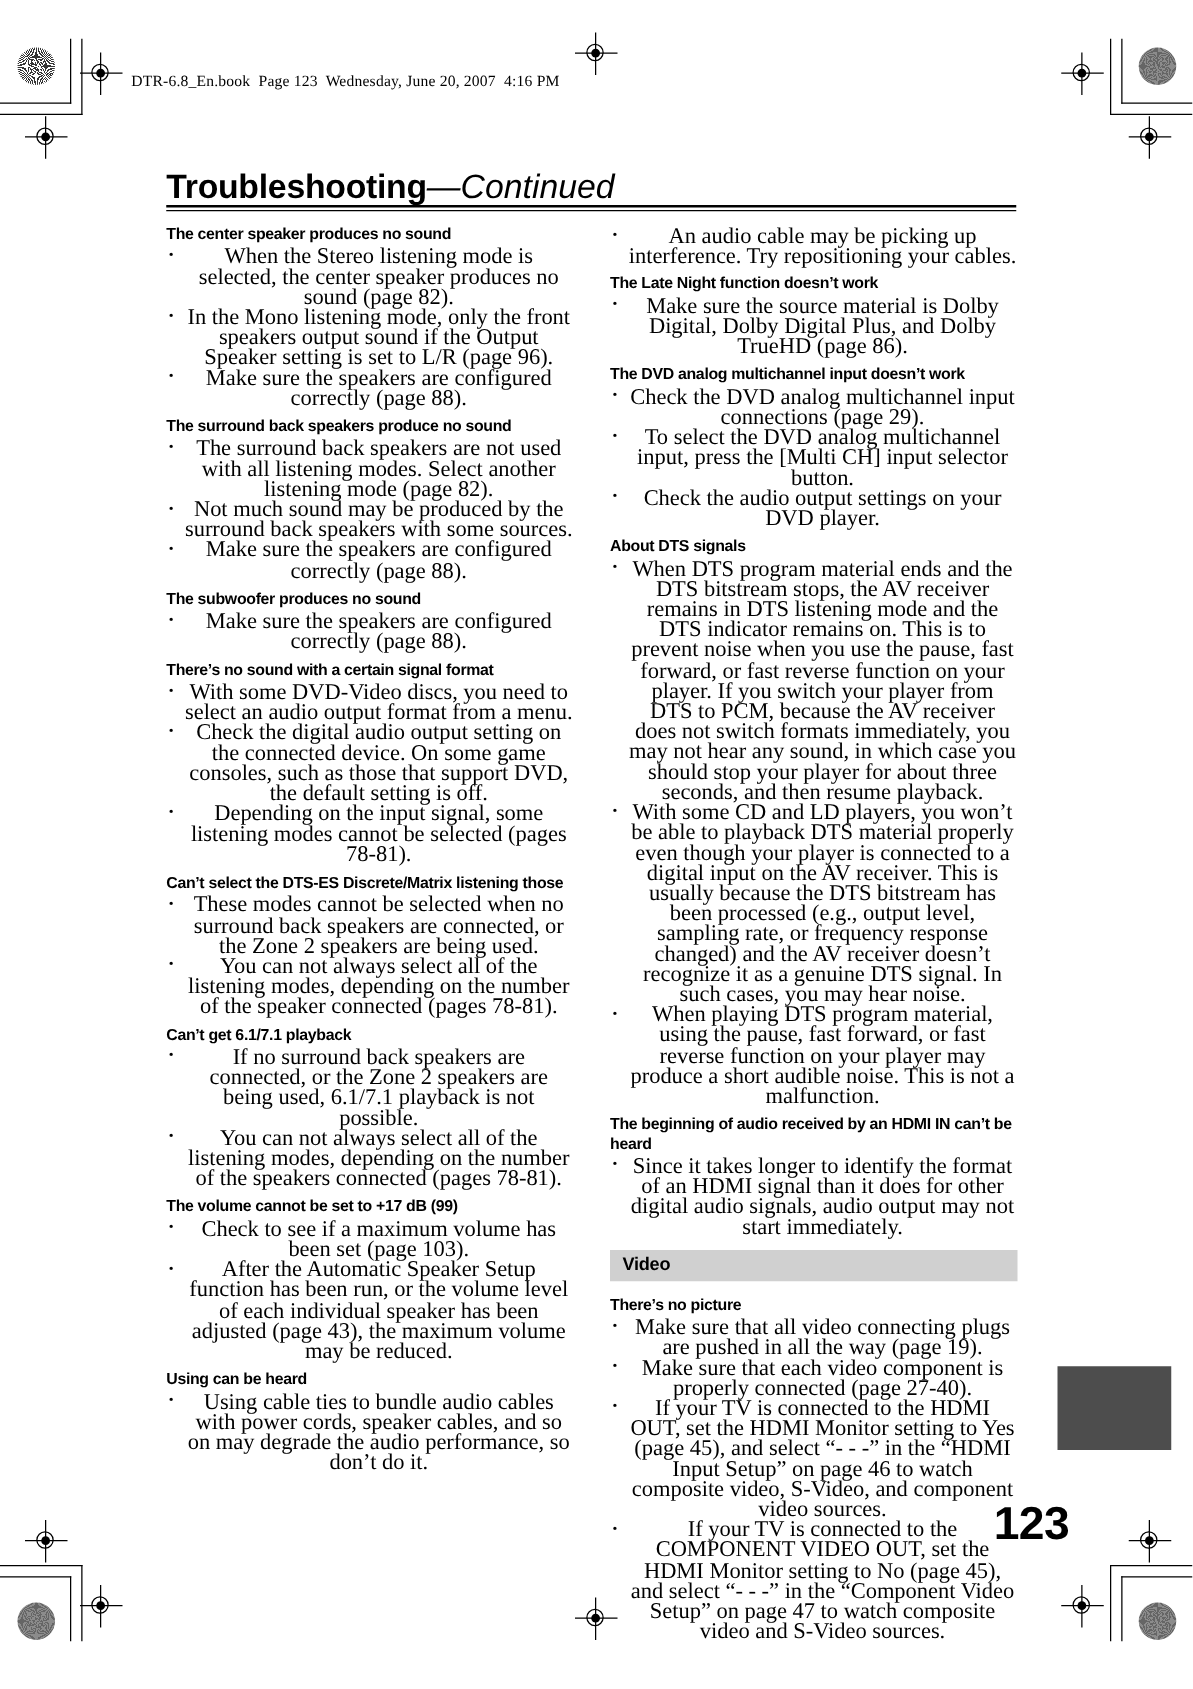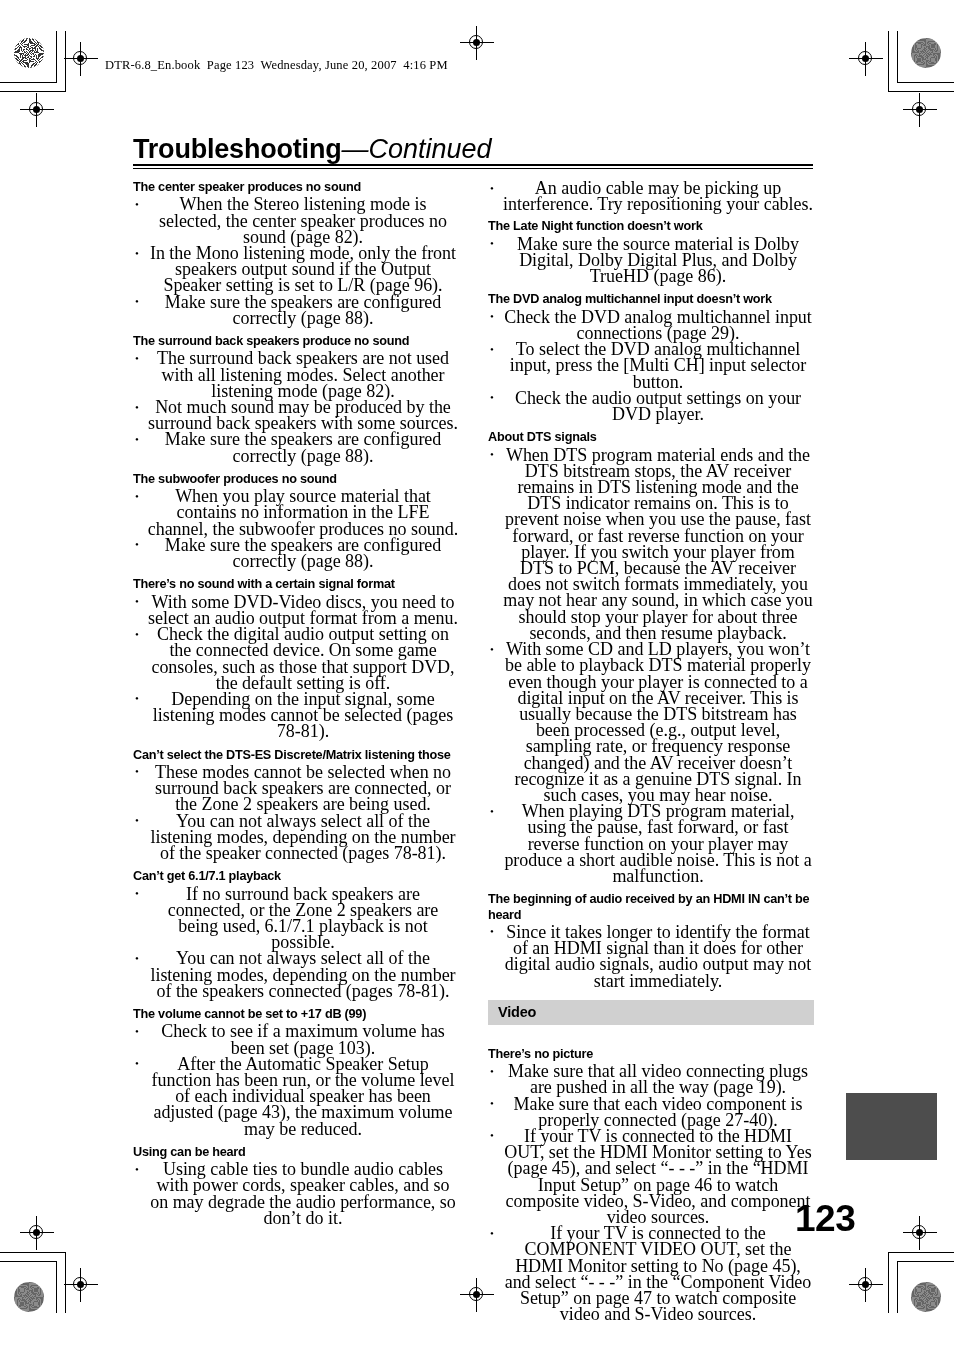--- a/index.html
+++ b/index.html
@@ -146,21 +146,21 @@
   ul.bullets li::before {
     content: "\2022";
     position: absolute;
     left: 2px;
     top: -0.5px;
     font-size: 11px;
   }
 
   .band {
     background: #d0d0d0;
-    margin: 11px 0 22px 0;
+    margin: 11px 0 12px 0;
     padding: 3px 0 3px 10px;
     font-family: "Liberation Sans", sans-serif;
     font-weight: bold;
     font-size: 14.5px;
     line-height: 19px;
     letter-spacing: -.2px;
   }
 
   .thumb-tab {
     position: absolute;
@@ -299,21 +299,20 @@
             <li>Make sure the speakers are configured correctly (page 88).</li>
           </ul>
           <h3 class="sec-head spaced">The surround back speakers produce no sound</h3>
           <ul class="bullets">
             <li>The surround back speakers are not used with all listening modes. Select another listening mode (page 82).</li>
             <li>Not much sound may be produced by the surround back speakers with some sources.</li>
             <li>Make sure the speakers are configured correctly (page 88).</li>
           </ul>
           <h3 class="sec-head spaced">The subwoofer produces no sound</h3>
           <ul class="bullets">
-            <li>When you play source material that contains no information in the LFE channel, the subwoofer produces no sound.</li>
             <li>Make sure the speakers are configured correctly (page 88).</li>
           </ul>
           <h3 class="sec-head spaced">There’s no sound with a certain signal format</h3>
           <ul class="bullets">
             <li>With some DVD-Video discs, you need to select an audio output format from a menu.</li>
             <li>Check the digital audio output setting on the connected device. On some game consoles, such as those that support DVD, the default setting is off.</li>
             <li>Depending on the input signal, some listening modes cannot be selected (pages 78-81).</li>
           </ul>
           <h3 class="sec-head spaced">Can’t select the DTS-ES Discrete/Matrix listening those</h3>
           <ul class="bullets">

